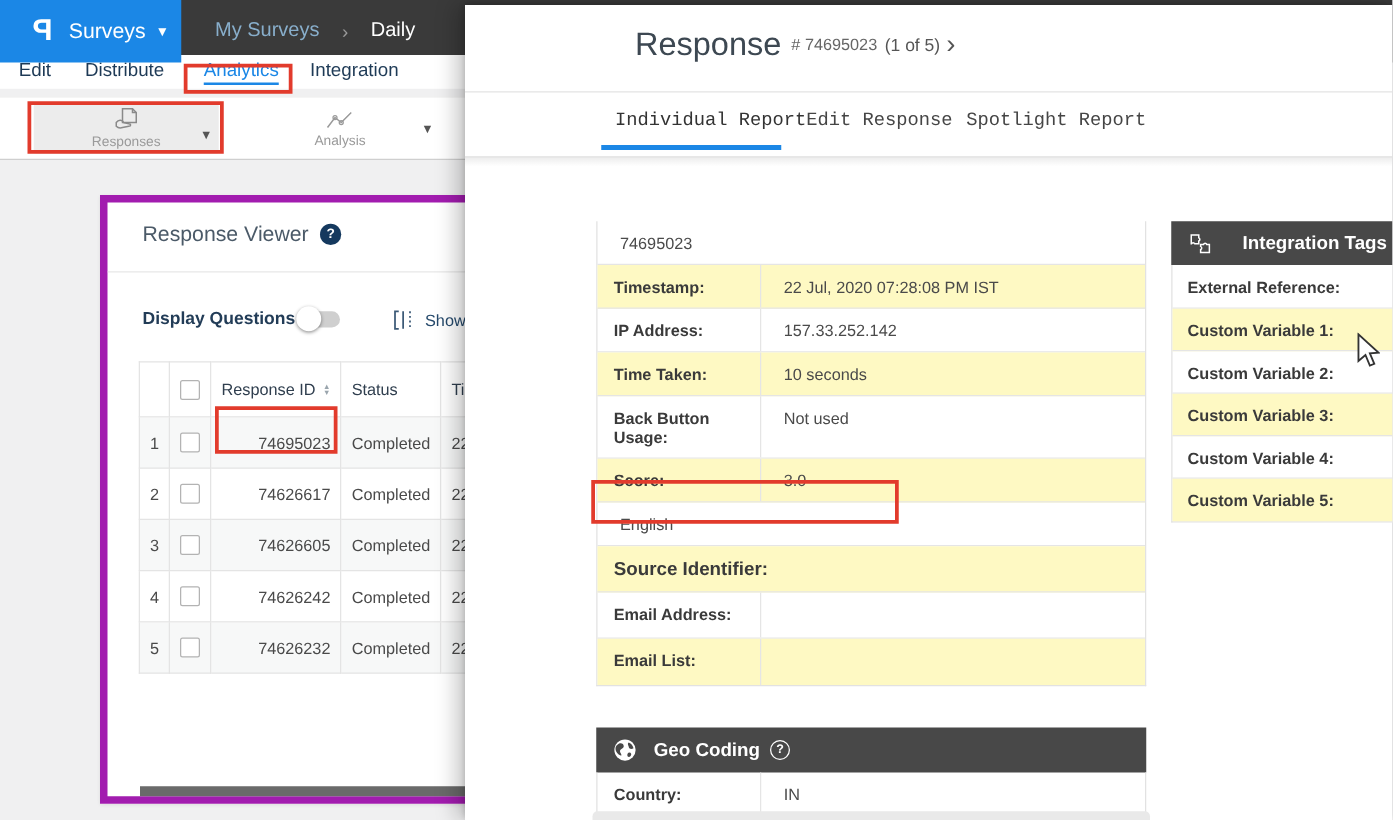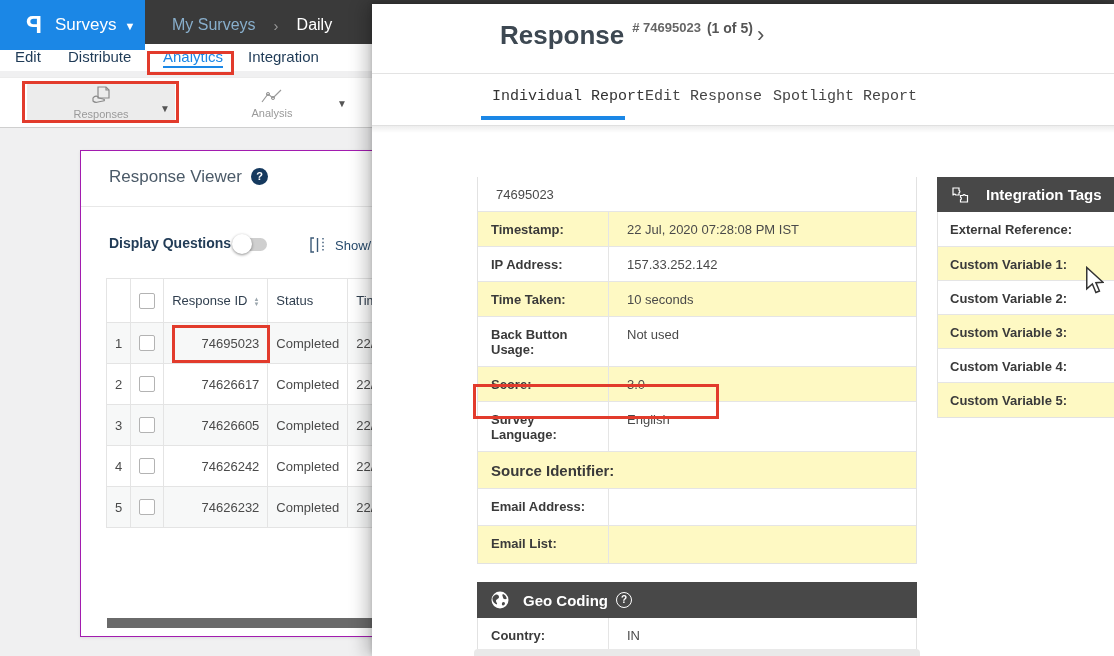--- a/index.html
+++ b/index.html
@@ -27,22 +27,22 @@
   
   .toolbar { position:absolute; left:0; top:77px; width:372px; height:51px; background:#fff;
              border-top:1px solid #ececec; border-bottom:1px solid #cfcfcf; z-index:1; }
   .tool-btn { position:absolute; display:flex; flex-direction:column; align-items:center; justify-content:center; }
   .tool-btn .tool-label { font-size:11px; color:#9a9a9a; margin-top:2px; }
   .responses-btn { left:27px; top:5px; width:148px; height:40px; background:#ececec; border-radius:2px; }
   .analysis-btn { left:230px; top:5px; width:84px; height:40px; }
   .tool-caret { position:absolute; font-size:10px; color:#555; top:20px; }
 
   
-  .card { position:absolute; left:80px; top:150px; width:300px; height:487px; background:#fff;
-          border:1px solid #a21caf; box-shadow:0 1px 3px rgba(0,0,0,0.08); z-index:1; overflow:hidden; }
+  .card { position:absolute; left:80px; top:156px; width:300px; height:487px; background:#fff;
+          border:6px solid #a21caf; box-shadow:0 1px 3px rgba(0,0,0,0.08); z-index:1; overflow:hidden; }
   .card-title { position:absolute; left:28px; top:16px; font-size:17px; color:#4b5a68; }
   .help-badge { position:absolute; left:170px; top:17px; width:17px; height:17px; border-radius:50%;
                 background:#15395e; color:#fff; font-size:11px; font-weight:bold; text-align:center; line-height:17px; }
   .card-divider { position:absolute; left:0; top:55px; width:100%; height:1px; background:#e8e8e8; }
   .dq-label { position:absolute; left:28px; top:84px; font-size:14px; font-weight:bold; color:#223c57; }
   .toggle { position:absolute; left:154px; top:87px; width:32px; height:13px; background:#cfcfcf; border-radius:7px; }
   .toggle .knob { position:absolute; left:-3px; top:-4px; width:20px; height:20px; background:#fff;
                   border-radius:50%; box-shadow:0 1px 3px rgba(0,0,0,0.45); }
   .showhide { position:absolute; left:228px; top:85px; display:flex; align-items:center; }
   .showhide .sh-label { font-size:13px; color:#25496b; margin-left:8px; }
@@ -57,21 +57,21 @@
   .cellnum { color:#888; text-align:center; }
   .cellid { color:#1b87e6; text-align:right; cursor:pointer; }
   .cb { display:inline-block; width:16px; height:16px; border:1px solid #b3b3b3; border-radius:2px; background:#fff; vertical-align:middle; }
   .sort { display:inline-flex; flex-direction:column; margin-left:6px; vertical-align:middle; color:#9aa5ad; }
   .sort span { font-size:6px; line-height:5px; }
   .hscroll { position:absolute; left:26px; top:467px; width:280px; height:10px; background:#6a6a6a; }
 
   
   .overlay { position:absolute; left:372px; top:4px; width:742px; height:652px; background:#fff; z-index:10;
              box-shadow:-7px 0 16px rgba(0,0,0,0.22), 0 -2px 5px rgba(0,0,0,0.18); overflow:hidden; }
-  .panel-title-row { position:absolute; left:128px; top:16px; display:flex; align-items:flex-start;font-weight:bold; }
+  .panel-title-row { position:absolute; left:136px; top:16px; display:flex; align-items:center; }
   .panel-title { font-size:26px; color:#3d4852; }
   .panel-ref { font-size:13px; color:#666; margin-left:8px; }
   .panel-pos { font-size:14px; color:#555; margin-left:6px; }
   .panel-next { position:absolute; left:385px; top:18px; font-size:22px; color:#555; cursor:pointer; }
   .panel-div { position:absolute; left:0; top:69px; width:100%; height:1px; background:#e3e3e3; }
   .ptab { position:absolute; top:84px; font-size:15px; color:#454545; cursor:pointer;font-family:Liberation Mono, monospace; }
   .ptab.active { color:#333; }
   .ptab-underline { position:absolute; left:109px; top:112px; width:144px; height:4px; background:#1b87e6; }
   .ptab-border { position:absolute; left:0; top:121px; width:100%; height:1px; background:#e0e0e0; }
   .ptab-shadow { position:absolute; left:0; top:122px; width:100%; height:7px;
@@ -258,21 +258,20 @@
         </div>
         <div class="drow">
           <div class="dlabel">Back Button Usage:</div>
           <div class="dvalue">Not used</div>
         </div>
         <div class="drow alt">
           <div class="dlabel">Score:</div>
           <div class="dvalue">3.0</div>
         </div>
         <div class="drow">
-          <div class="dlabel">Survey Language:</div>
           <div class="dvalue">English</div>
         </div>
         <div class="drow alt fullrow">
           <div class="dlabel">Source Identifier:</div>
         </div>
         <div class="drow" style="height:37px">
           <div class="dlabel">Email Address:</div>
           <div class="dvalue"></div>
         </div>
         <div class="drow alt" style="height:37px">
@@ -305,21 +304,21 @@
     <div class="gray-strip"></div>
 
     <div class="section sec-int">
       <div class="sec-head" style="height:35px">
         <span class="sec-icon">
           <svg width="20" height="20" viewBox="0 0 20 20">
             <path d="M3 3 h6 v2.2 a1.4 1.4 0 0 1 0 2.6 V10 H5.8 a1.4 1.4 0 0 0 -2.6 0 H3 z" fill="none" stroke="#fff" stroke-width="1.2"></path>
             <path d="M10.5 10.5 h2.3 a1.4 1.4 0 0 1 2.6 0 H17.5 v6.5 h-7 v-2.3 a1.4 1.4 0 0 0 0 -2.6 z" fill="none" stroke="#fff" stroke-width="1.2"></path>
           </svg>
         </span>
-        <span class="sec-title" style="margin-left:16px">Integration Tags</span>
+        <span class="sec-title" style="margin-left:24px">Integration Tags</span>
       </div>
       <div class="sec-body">
         <div class="drow" style="height:35px">
           <div class="dlabel">External Reference:</div>
         </div>
         <div class="drow alt" style="height:34px">
           <div class="dlabel">Custom Variable 1:</div>
         </div>
         <div class="drow" style="height:34px">
           <div class="dlabel">Custom Variable 2:</div>

